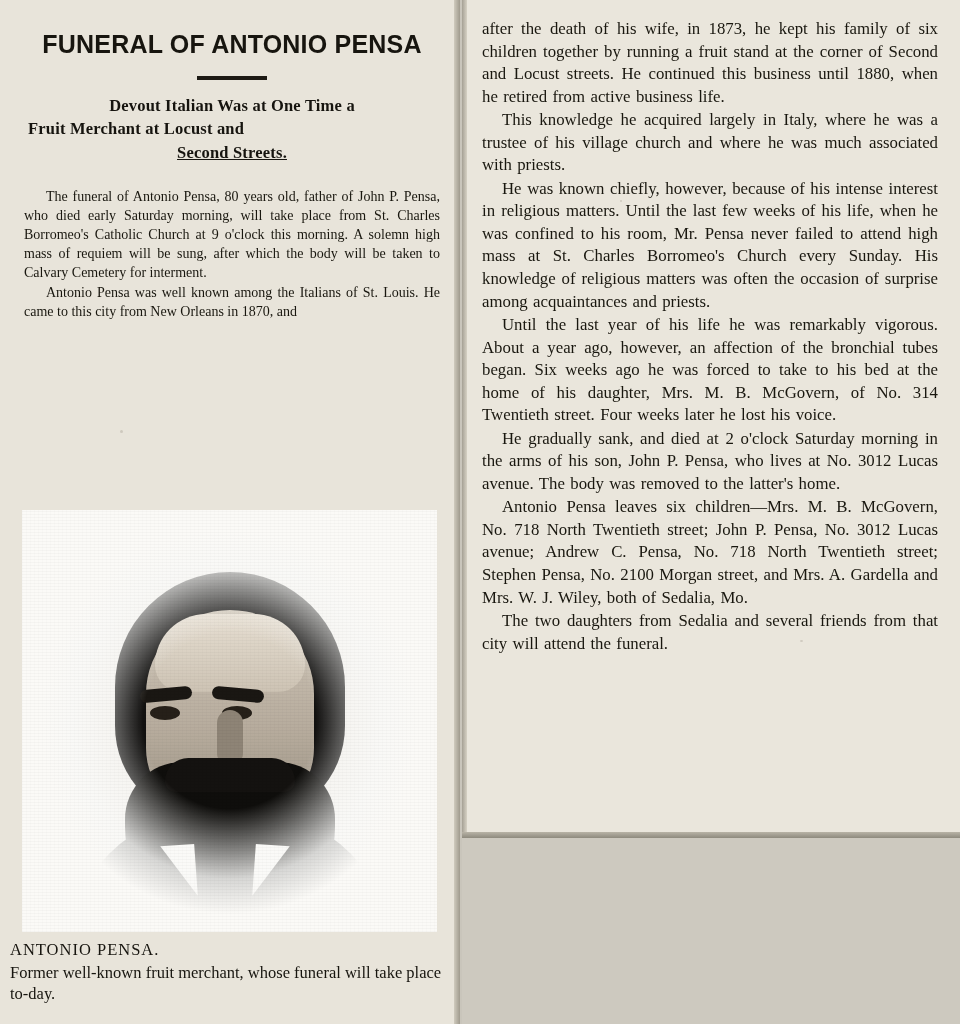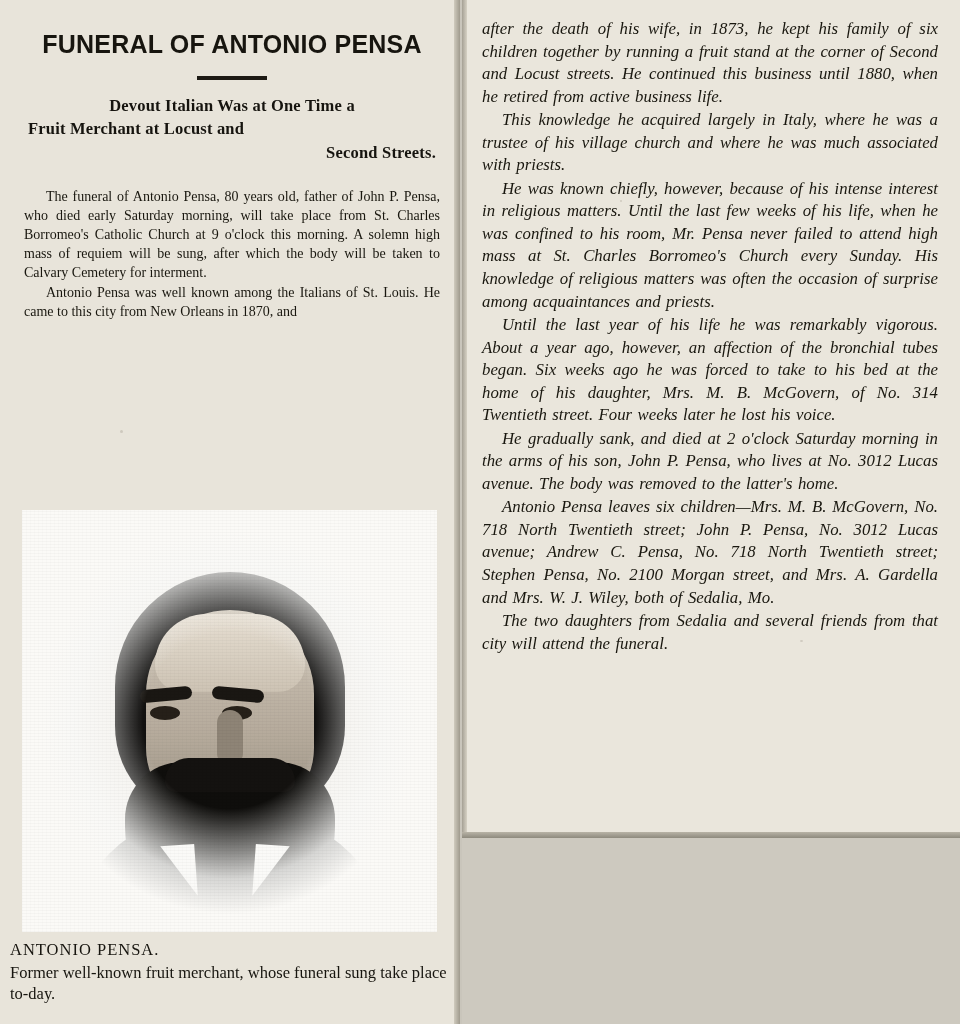--- a/index.html
+++ b/index.html
@@ -34,21 +34,20 @@
     background:linear-gradient(to right,#cfcabd,#9f9a8d);
   }
   .col-right {
     position: absolute;
     left: 462px;
     top: 0px;
     width: 498px;
     height: 838px;
     background: #eae6dc;
     box-shadow: inset 2px 0 0 #b4b0a4;
-    font-style: italic;
   }
   .col-right:before{
     content:"";
     position:absolute;
     left:0; top:0; bottom:0;
     width:5px;
     background:linear-gradient(to left,#d6d1c4,#a5a094);
   }
   .col-right:after{
     content:"";
@@ -85,21 +84,21 @@
     font-size: 16.5px;
     line-height: 1.45;
     text-align: center;
     color: #16140f;
     margin: 6px 4px 0 4px;
     letter-spacing: 0.2px;
   }
   .subhead .l1, .subhead .l2, .subhead .l3 { display:block; }
   .subhead .l1 { text-align: center; }
   .subhead .l2 { text-align: left; }
-  .subhead .l3 { text-align: right; }
+  .subhead .l3 { text-align: center; text-decoration: underline; }
 
   
   .body-text {
     font-family: "Liberation Serif", serif;
     font-size: 14px;
     line-height: 1.36;
     color: #19170f;
     text-align: justify;
     -webkit-hyphens: none;
     hyphens: none;
@@ -320,21 +319,21 @@
         <div class="mustache"></div>
         <div class="collar-l"></div>
         <div class="collar-r"></div>
         <div class="vig"></div>
         <div class="grain"></div>
       </div>
     </div>
 
     <div class="caption">
       <div class="cap-title">ANTONIO PENSA.</div>
-      <div class="cap-body">Former well-known fruit merchant, whose funeral sung take place to-day.</div>
+      <div class="cap-body">Former well-known fruit merchant, whose funeral will take place to-day.</div>
     </div>
   </div>
 
   <div class="col-right">
     <div class="inner-right">
       <div class="body-text right-body">
         <p class="first">after the death of his wife, in 1873, he kept his family of six children together by running a fruit stand at the corner of Second and Locust streets. He continued this business until 1880, when he retired from active business life.</p>
         <p>This knowledge he acquired largely in Italy, where he was a trustee of his village church and where he was much associated with priests.</p>
         <p>He was known chiefly, however, because of his intense interest in religious matters. Until the last few weeks of his life, when he was confined to his room, Mr. Pensa never failed to attend high mass at St. Charles Borromeo's Church every Sunday. His knowledge of religious matters was often the occasion of surprise among acquaintances and priests.</p>
         <p>Until the last year of his life he was remarkably vigorous. About a year ago, however, an affection of the bronchial tubes began. Six weeks ago he was forced to take to his bed at the home of his daughter, Mrs. M. B. McGovern, of No. 314 Twentieth street. Four weeks later he lost his voice.</p>

